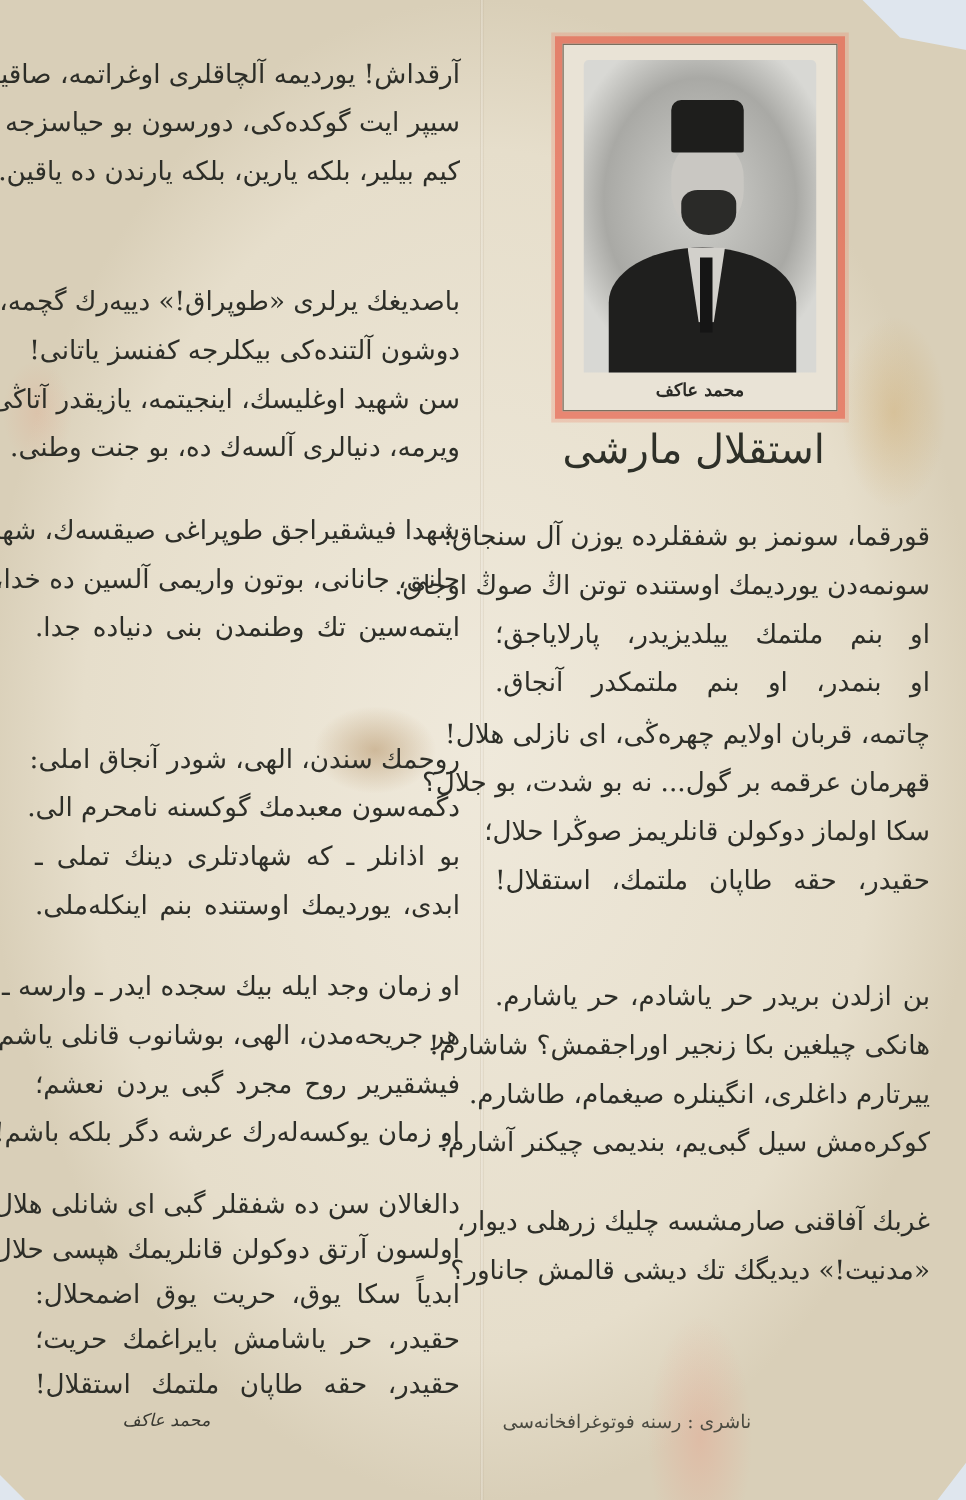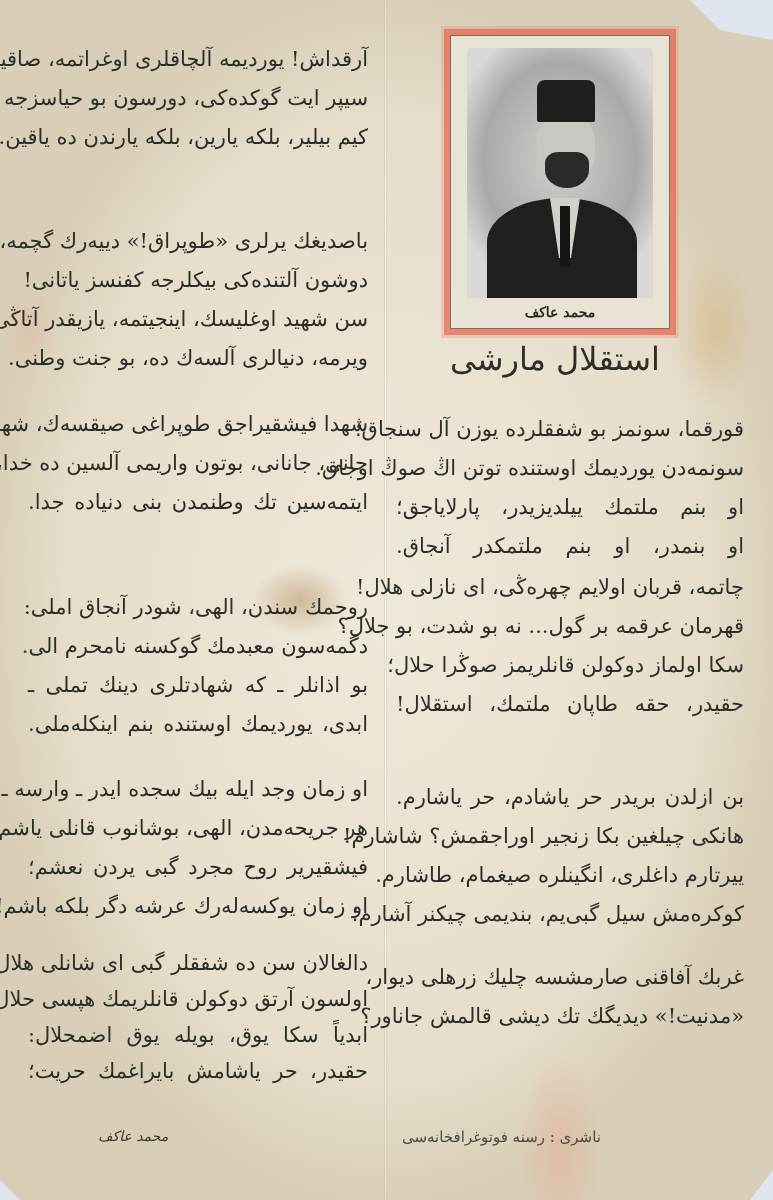--- a/index.html
+++ b/index.html
@@ -116,22 +116,23 @@
 </div>
 <div class="stanza left" style="top:770px">
   <span class="line">او زمان وجد ایله بیك سجده ایدر ـ وارسه ـ طاشم،</span>
   <span class="line">هر جریحه‌مدن، الهی، بوشانوب قانلی یاشم،</span>
   <span class="line">فیشقیریر روح مجرد گبی یردن نعشم؛</span>
   <span class="line">او زمان یوكسه‌له‌رك عرشه دگر بلكه باشم!</span>
 </div>
 <div class="stanza left" style="top:945px; line-height:36px">
   <span class="line">دالغالان سن ده شفقلر گبی ای شانلی هلال!</span>
   <span class="line">اولسون آرتق دوكولن قانلریمك هپسی حلال!</span>
-  <span class="line">ابدیاً سكا یوق، بویله یوق اضمحلال:</span>
+  <span class="line">ابدیاً سكا یوق، حریت یوق اضمحلال:</span>
   <span class="line">حقیدر، حر یاشامش بایراغمك حریت؛</span>
+  <span class="line">حقیدر، حقه طاپان ملتمك استقلال!</span>
 </div>
 
 <div class="stanza right" style="top:410px">
   <span class="line">قورقما، سونمز بو شفقلرده یوزن آل سنجاق؛</span>
   <span class="line">سونمه‌دن یوردیمك اوستنده توتن اڭ صوڭ اوجاق.</span>
   <span class="line">او بنم ملتمك ییلدیزیدر، پارلایاجق؛</span>
   <span class="line">او بنمدر، او بنم ملتمكدر آنجاق.</span>
 </div>
 <div class="stanza right" style="top:568px">
   <span class="line">چاتمه، قربان اولایم چهره‌ڭی، ای نازلی هلال!</span>

